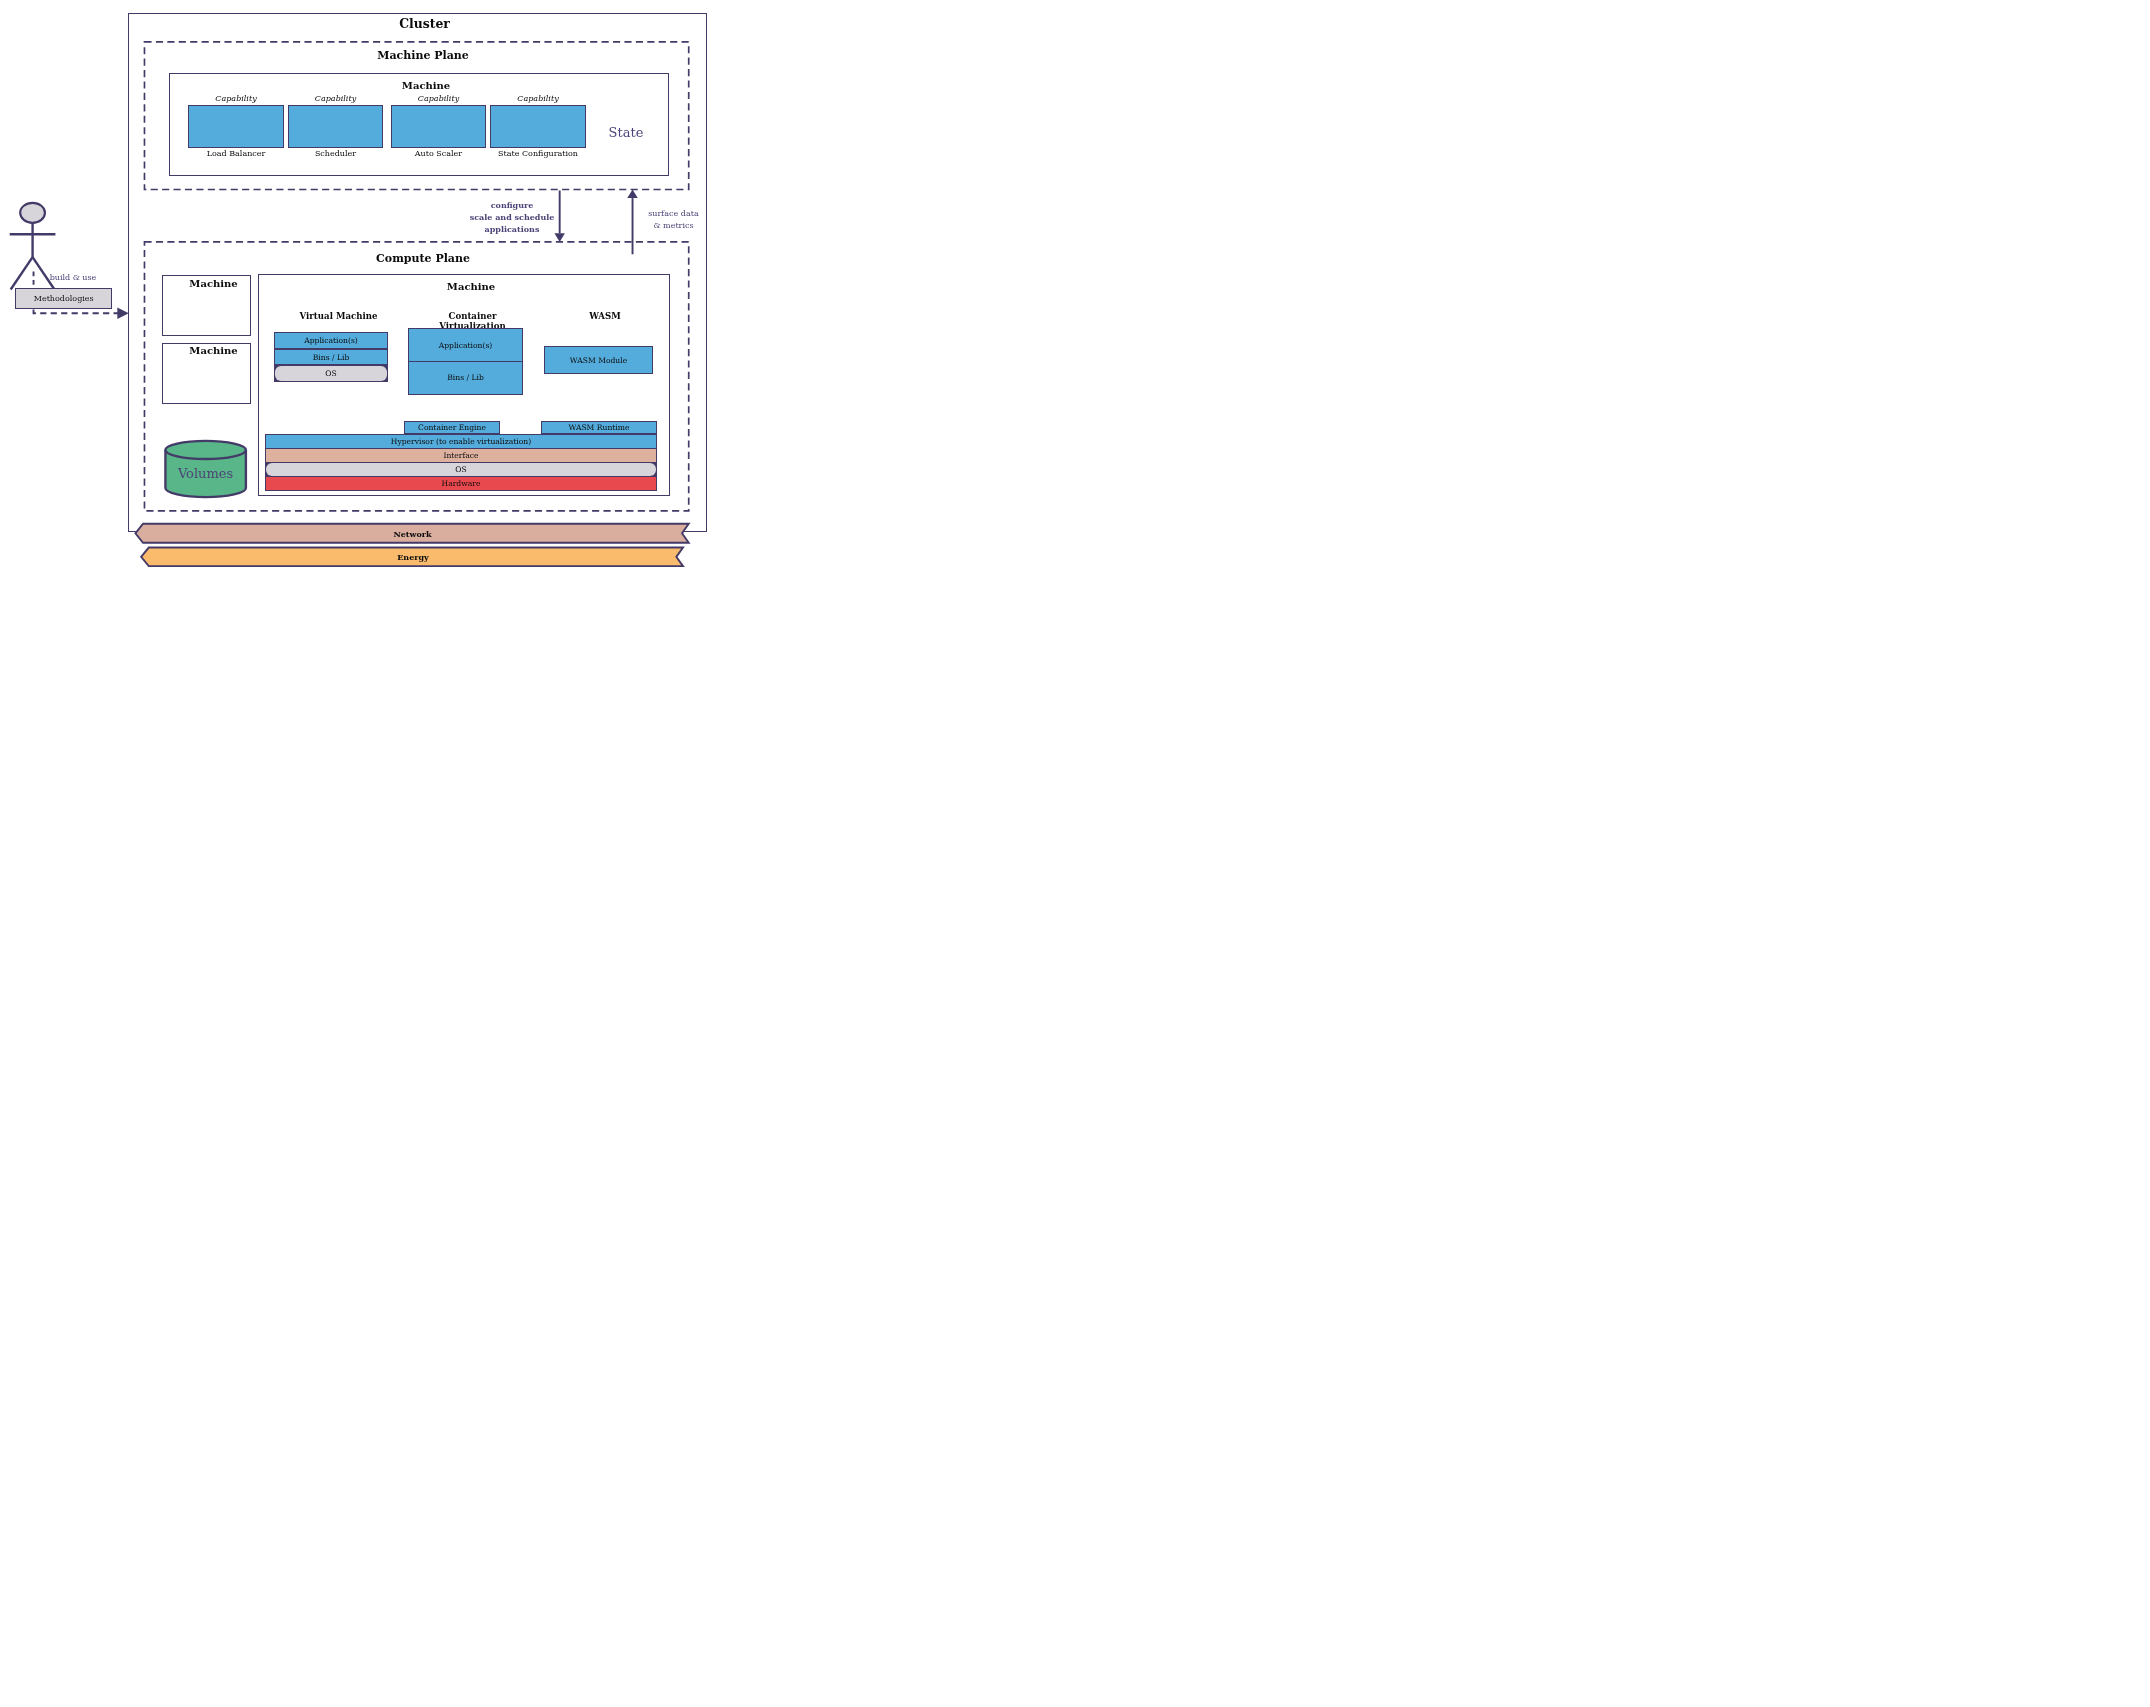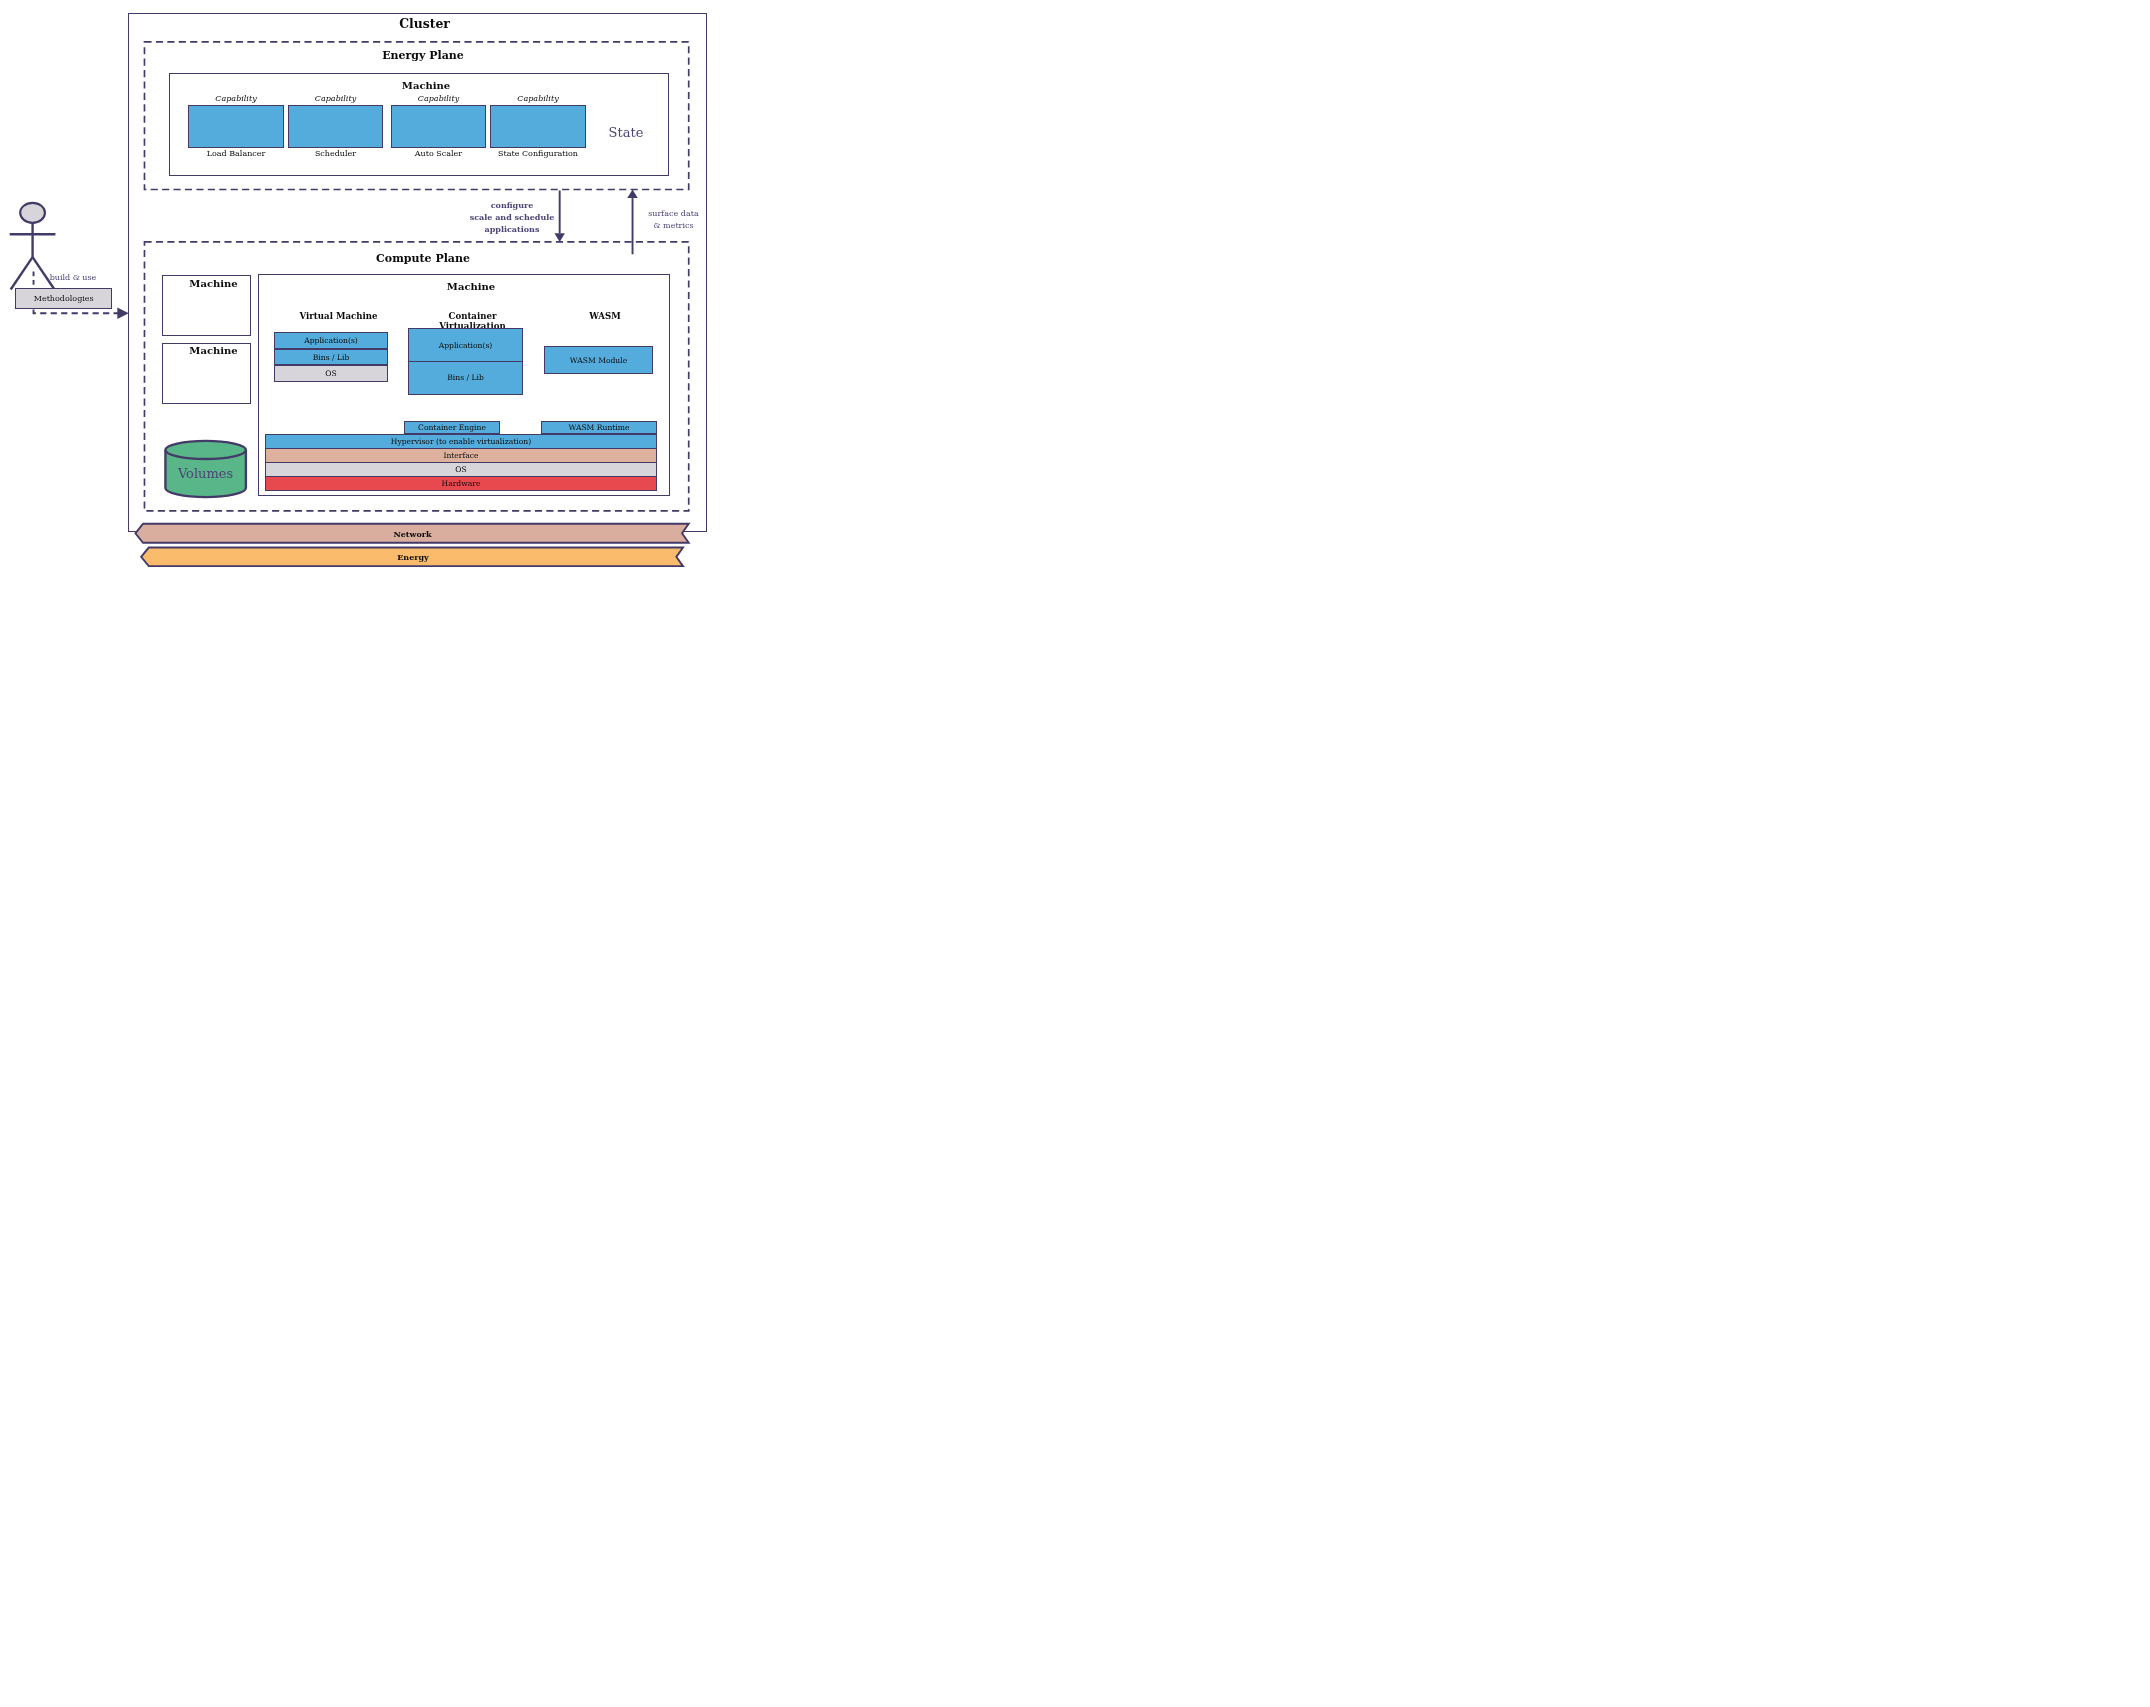--- a/index.html
+++ b/index.html
@@ -35,21 +35,21 @@
   .cell{display:flex;align-items:center;justify-content:center;font-size:7.6px;color:#0b0b0b;}
   .cap{
     background:var(--blue);border:1.4px solid var(--purple);
     display:flex;flex-direction:column;align-items:center;justify-content:center;
     font-size:8px;line-height:12px;color:#0b0b0b;text-align:center;gap:43px;
   }
   .cap .kind{font-style:italic;}
   .stack{background:var(--purple);padding:1.4px;display:flex;flex-direction:column;gap:1.4px;}
   .stack .row{flex:1;}
   .bgblue{background:var(--blue);}
-  .bggrey{background:var(--grey);}
+  .bggrey{background:var(--grey);border-radius:6px;}
   .bgtan{background:var(--tan);}
   .bgred{background:var(--red);}
   .note{color:var(--purple-text);font-size:8px;text-align:center;line-height:12px;}
   .cylabel{color:var(--purple-text);text-align:center;font-size:13px;}
   .ribbonlabel{font-weight:bold;font-size:8px;text-align:center;color:#0b0b0b;}
 </style>
 </head>
 <body>
 
 <div class="page">
@@ -100,21 +100,21 @@
     <polygon points="684,894 706,894 695,912" fill="#443A68"></polygon>
     <line x1="976" y1="834" x2="976" y2="868" stroke="#443A68" stroke-width="4"></line>
     <polygon points="965,868 987,868 976,884" fill="#443A68"></polygon>
     <line x1="1257" y1="834" x2="1257" y2="868" stroke="#443A68" stroke-width="4"></line>
     <polygon points="1246,868 1268,868 1257,884" fill="#443A68"></polygon>
   </svg>
 
   <div class="abs clusterbox lvl1" style="left:128px;top:13px;width:579px;height:519px;"></div>
   <div class="abs title t26 lvl2" style="left:128px;top:16px;width:579px;">Cluster</div>
 
-  <div class="abs title t23 lvl2" style="left:144px;top:49px;width:544px;">Energy Plane</div>
+  <div class="abs title t23 lvl2" style="left:144px;top:49px;width:544px;">Machine Plane</div>
   <div class="abs solidbox lvl1" style="left:169px;top:73px;width:500px;height:103px;"></div>
   <div class="abs title t21 lvl2" style="left:169px;top:80px;width:500px;">Machine</div>
 
   <div class="abs cap lvl2" style="left:188px;top:105px;width:96px;height:43px;">
     <span class="kind">Capability</span>
     <span>Load Balancer</span>
   </div>
   <div class="abs cap lvl2" style="left:288px;top:105px;width:95px;height:43px;">
     <span class="kind">Capability</span>
     <span>Scheduler</span>

